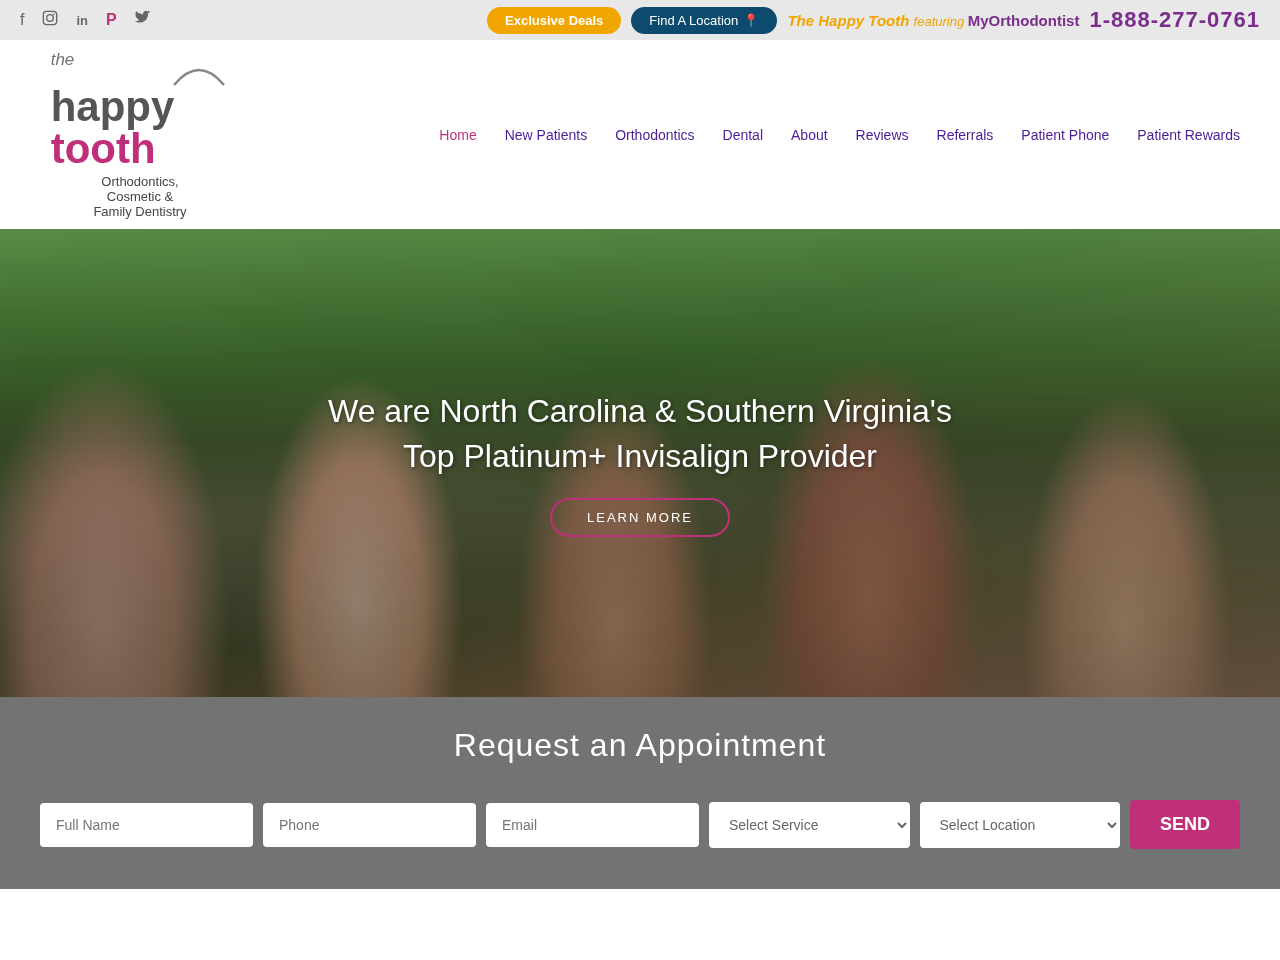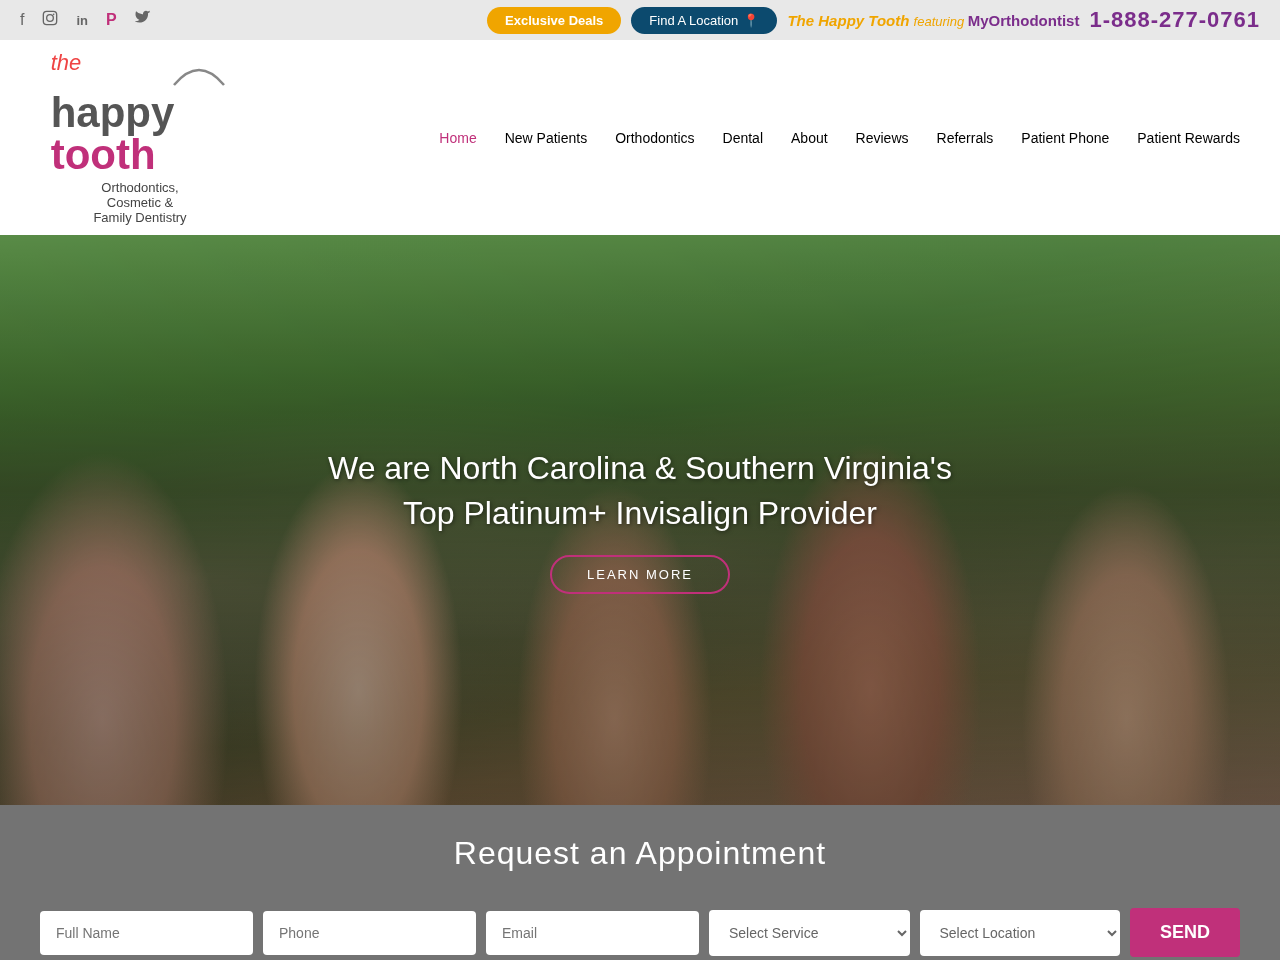--- a/index.html
+++ b/index.html
@@ -106,32 +106,32 @@
 
     
     nav {
       display: flex;
       align-items: center;
       gap: 28px;
     }
     nav a {
       text-decoration: none;
       font-size: 14px;
-      color: #000000;
+      color: #4c1d95;
       cursor: pointer;
     }
     nav a.active {
       color: #c0307a;
     }
 
     
     .hero {
       position: relative;
       width: 1280px;
-      height: 570px;
+      height: 468px;
       overflow: hidden;
       background: #5a4a3a;
     }
     .hero-overlay {
       position: absolute;
       inset: 0;
       background: linear-gradient(to bottom, rgba(0,0,0,0.18) 0%, rgba(0,0,0,0.35) 100%);
       display: flex;
       flex-direction: column;
       align-items: center;
@@ -249,21 +249,21 @@
     </span>
     <span class="phone-number">1-888-277-0761</span>
   </div>
 </div>
 
 <div class="header">
   <div class="logo-area">
     <div class="logo-main">
       <div style="display:flex;align-items:flex-start;">
         <div>
-          <div style="color:#ef4444;font-size:22px;font-style:italic;">the</div>
+          <div style="color:#737373;font-size:17px;font-style:italic;">the</div>
           <div style="display:flex;gap:0;">
             <span style="color:#555;font-size:42px;font-weight:bold;line-height:1;margin-top:16px;">happy</span>
           </div>
           <div style="display:flex;gap:0;">
             <span style="color:#c0307a;font-size:42px;font-weight:bold;line-height:1;">tooth</span>
           </div>
         </div>
         <div style="margin-top:5px;margin-left:-5px;">
           <svg width="60" height="35" viewBox="0 0 60 35">
             <path d="M5 30 Q30 0 55 30" fill="none" stroke="#888" stroke-width="2.5"></path>

